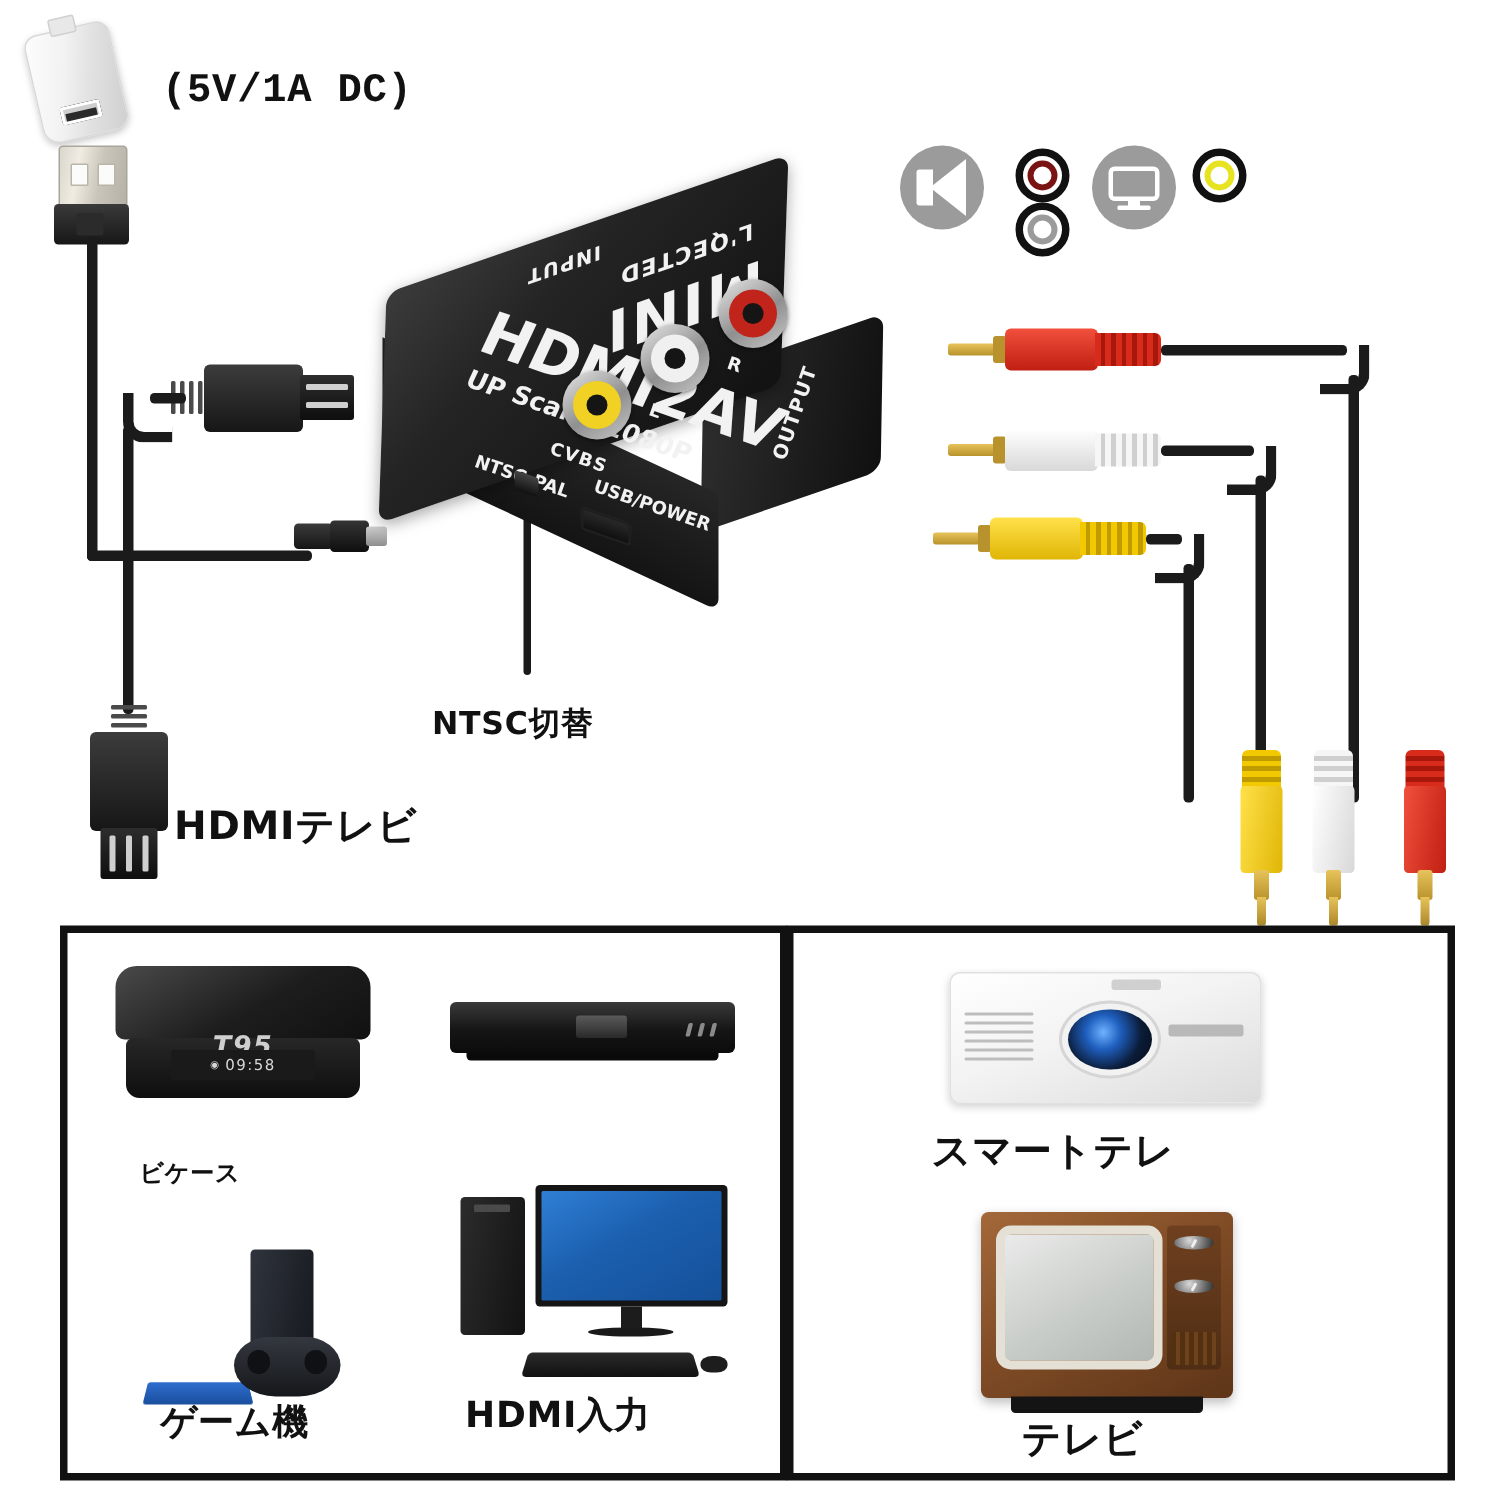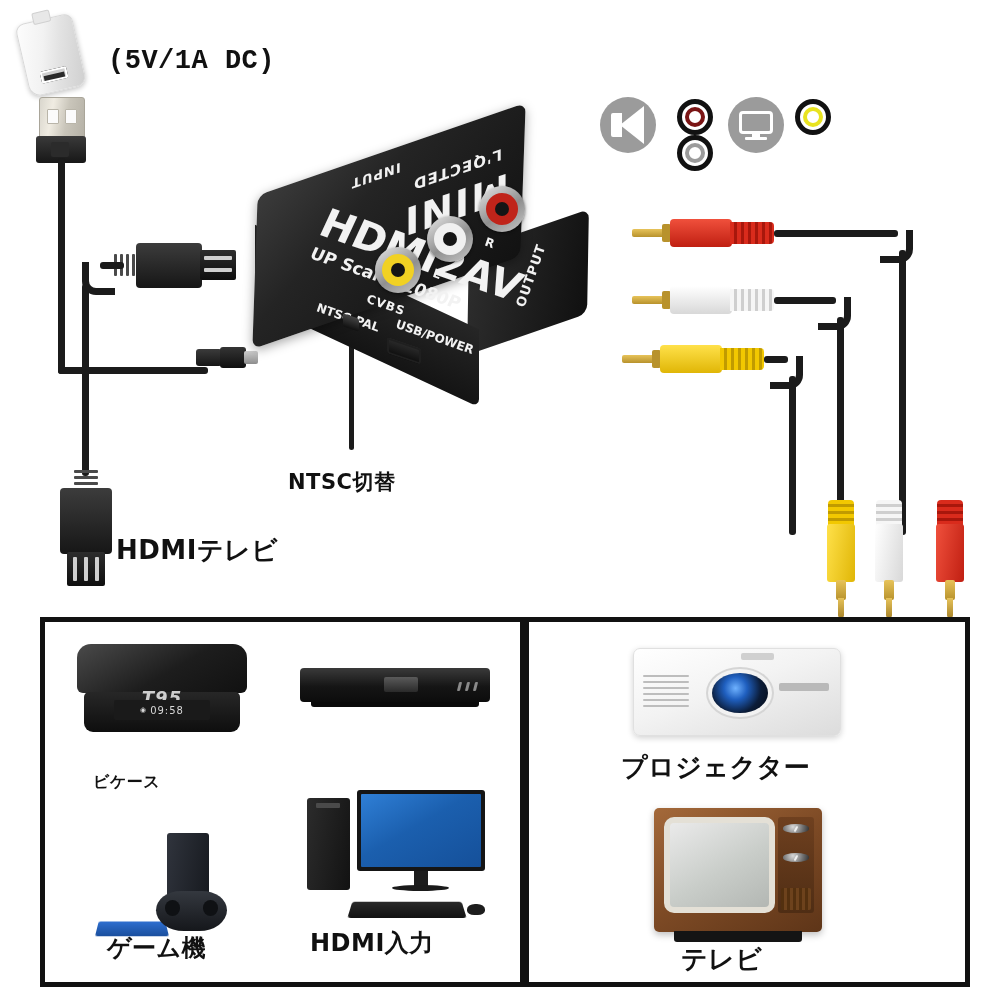--- a/index.html
+++ b/index.html
@@ -501,21 +501,21 @@
         <i style="top:4px;"></i>
           <i style="top:10px;"></i>
           <i style="top:16px;"></i>
         <i style="top:22px;"></i>
           <i style="top:28px;"></i>
           <i style="top:34px;"></i>
       </div>
       <div class="lens"></div>
       <div class="sidebar2"></div>
     </div>
-    <div class="lbl" style="left:92px;top:128px;font-size:26px;">プロジェクター</div>
+    <div class="lbl" style="left:92px;top:128px;font-size:26px;">スマートテレ</div>
 
     <div class="crt" style="left:125px;top:186px;width:168px;height:124px;">
       <div class="cab"></div>
       <div class="screen"></div>
       <div class="ctrl">
         <div class="knob" style="top:8%;padding-bottom:23%;height:0;"></div>
         <div class="knob" style="top:38%;padding-bottom:23%;height:0;"></div>
         <div class="grille"></div>
       </div>
       <div class="base"></div>

